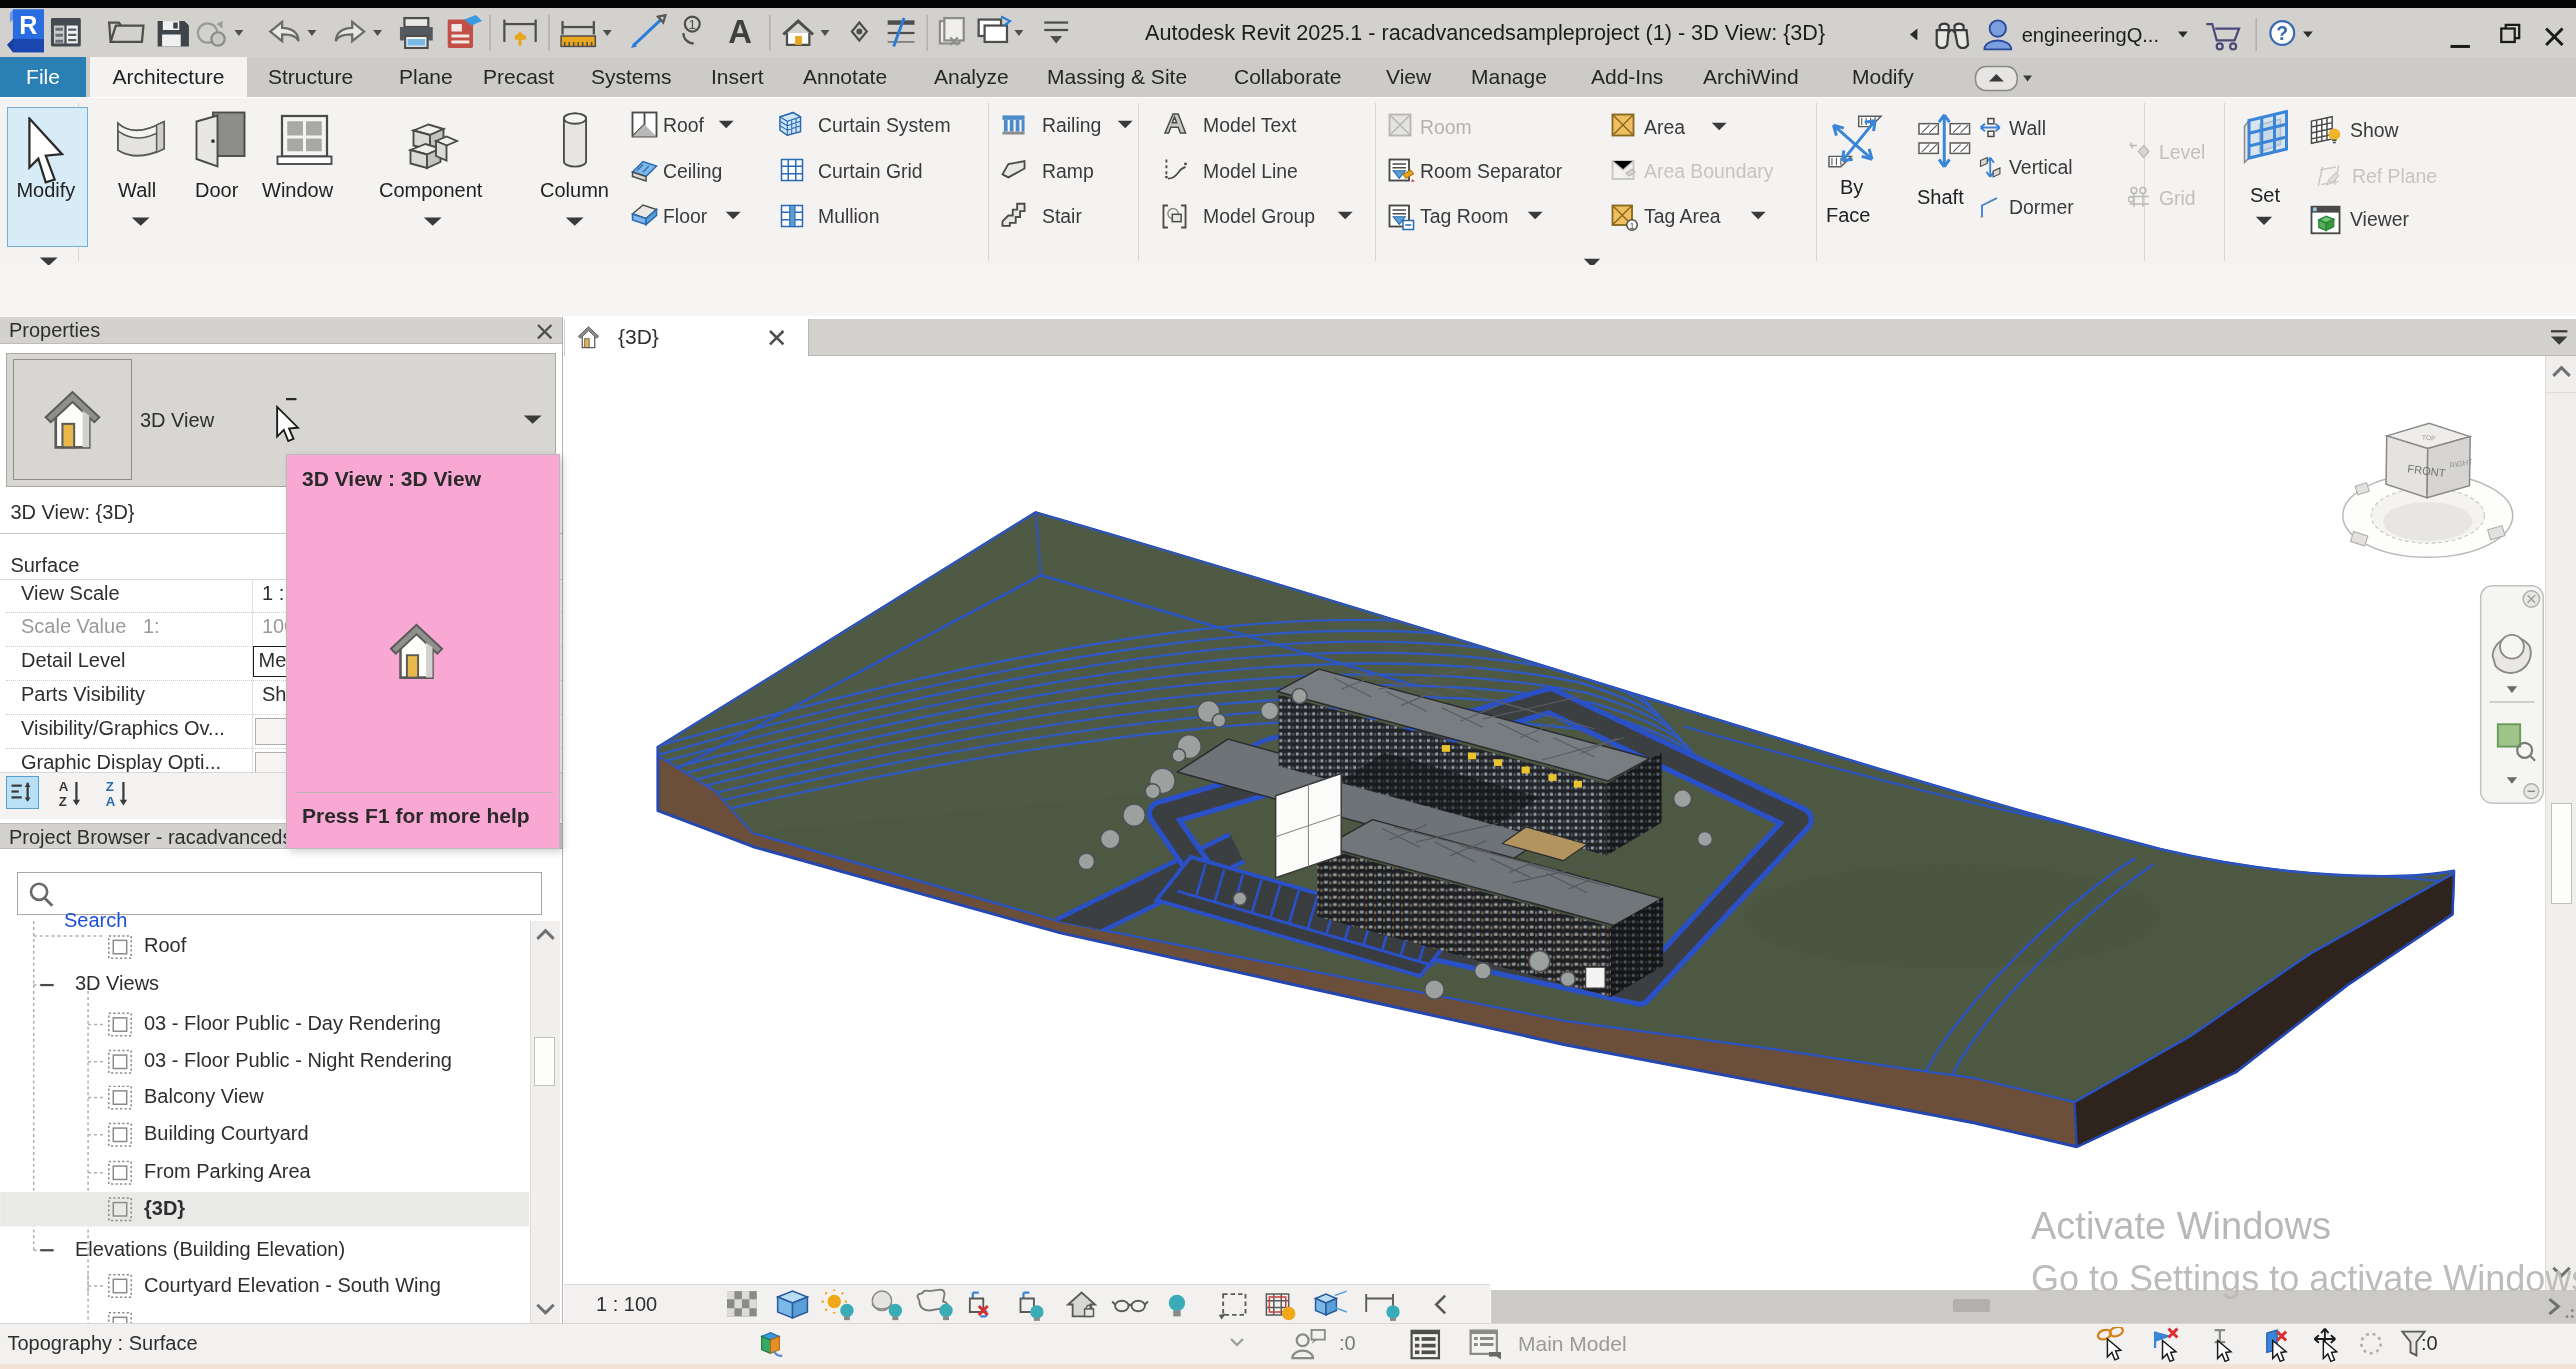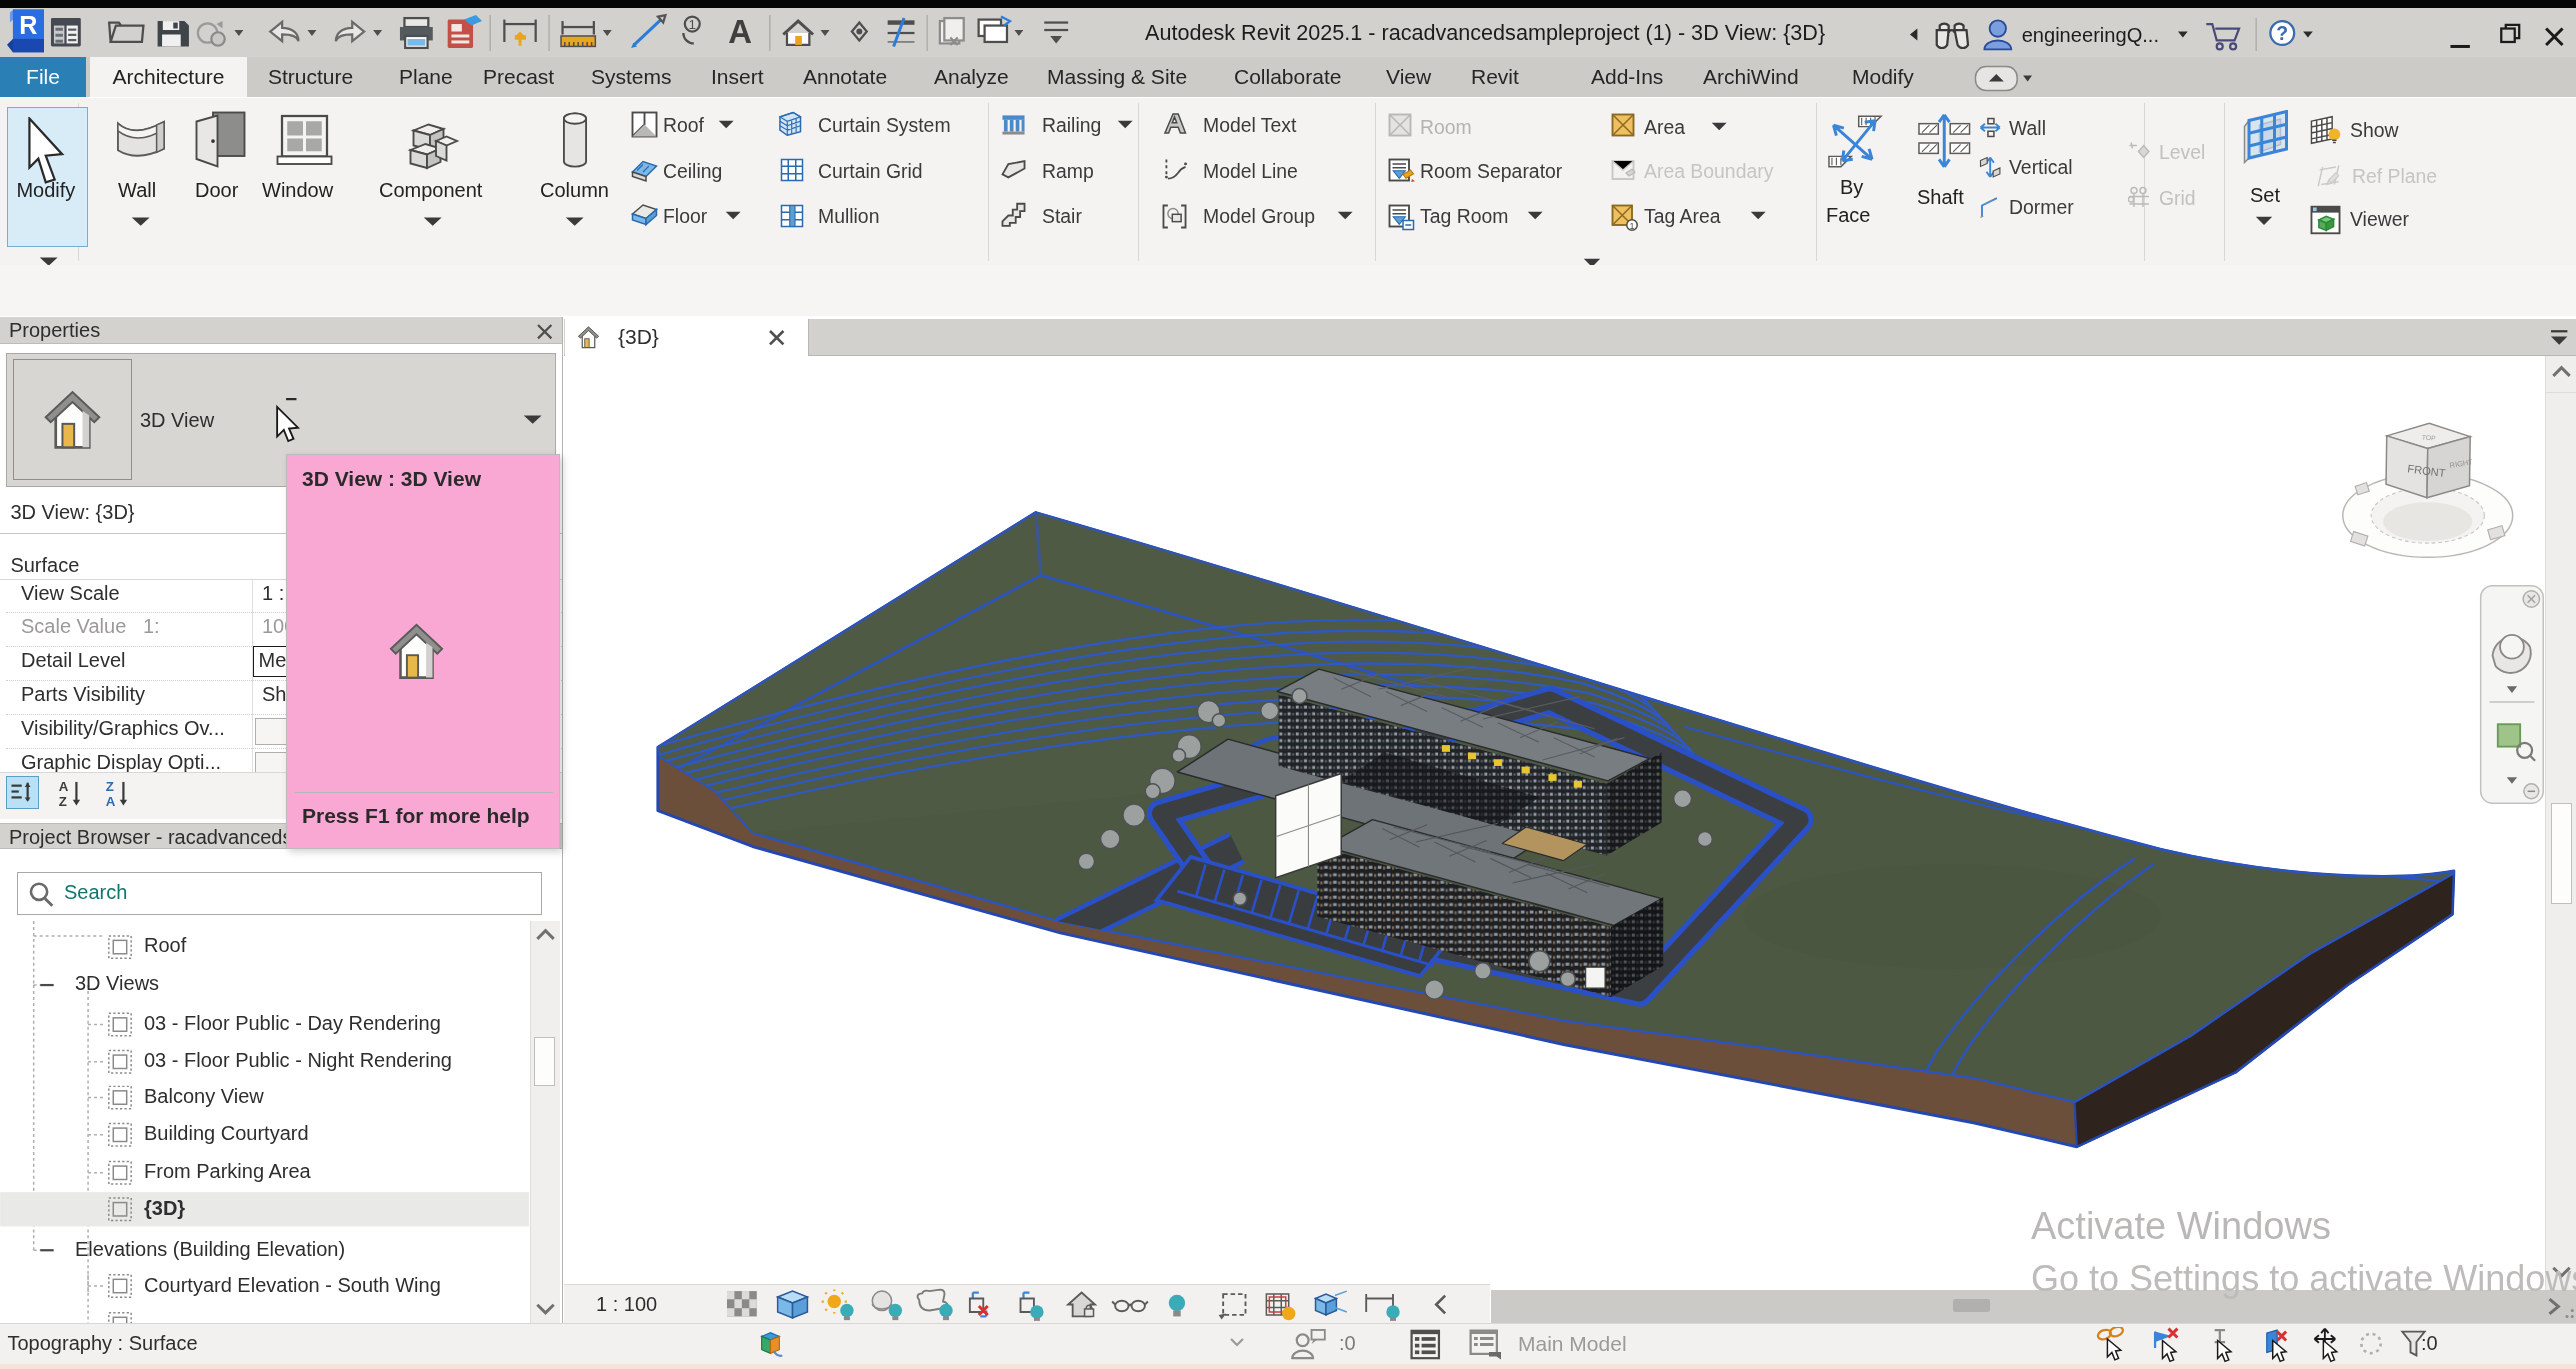--- a/index.html
+++ b/index.html
@@ -185,21 +185,21 @@
     <span class="abs" style="left:268px;">Structure</span>
     <span class="abs" style="left:399px;">Plane</span>
     <span class="abs" style="left:483px;">Precast</span>
     <span class="abs" style="left:591px;">Systems</span>
     <span class="abs" style="left:711px;">Insert</span>
     <span class="abs" style="left:803px;">Annotate</span>
     <span class="abs" style="left:934px;">Analyze</span>
     <span class="abs" style="left:1047px;">Massing &amp; Site</span>
     <span class="abs" style="left:1234px;">Collaborate</span>
     <span class="abs" style="left:1386px;">View</span>
-    <span class="abs" style="left:1471px;">Revit</span>
+    <span class="abs" style="left:1471px;">Manage</span>
     <span class="abs" style="left:1591px;">Add-Ins</span>
     <span class="abs" style="left:1703px;">ArchiWind</span>
     <span class="abs" style="left:1852px;">Modify</span>
   </div>
   <svg class="abs" style="left:1974px;top:7.5px;" width="67" height="30" viewBox="0 0 90 40">
     <rect x="2" y="2" width="56" height="32" rx="14" fill="#e6e5e3" stroke="#8a8a88" stroke-width="2"></rect>
     <path d="M20 22 l10 -10 l10 10 z" fill="#3a3a3a"></path>
     <path d="M66 14 l12 0 l-6 8 z" fill="#3a3a3a"></path>
   </svg>
 </div>
@@ -584,21 +584,21 @@
 
   <div class="abs" style="left:0;top:506px;width:562px;height:26px;background:#d3d2cf;border-top:0.7px solid #bdbcba;border-bottom:0.7px solid #bdbcba;box-sizing:border-box;">
     <span class="abs txt" style="left:9px;top:1.5px;">Project Browser - racadvancedsampleproject</span>
   </div>
 
   <div class="abs" style="left:17px;top:555px;width:525px;height:43px;background:#fff;border:0.7px solid #a9a8a6;box-sizing:border-box;"></div>
   <svg class="abs" style="left:27px;top:563px;" width="30" height="28" viewBox="0 0 40 38">
     <circle cx="16" cy="16" r="11" fill="none" stroke="#6a6a68" stroke-width="3.5"></circle>
     <line x1="24" y1="25" x2="34" y2="35" stroke="#6a6a68" stroke-width="4"></line>
   </svg>
-  <div class="abs txt" style="left:64px;top:564px;color:#0f766e;">Search</div>
+  <div class="abs txt" style="left:64px;top:592px;color:#1d4ed8;">Search</div>
 
   <div id="tree" class="abs" style="left:0;top:604px;width:562px;height:403px;overflow:hidden;">
     <svg class="abs" style="left:0;top:0;" width="562" height="403" viewBox="0 0 754 541">
       <g stroke="#b0afad" stroke-width="2" stroke-dasharray="4 4" fill="none">
         <path d="M45 0 V86"></path>
         <path d="M45 20 H140"></path>
         <path d="M45 86 H58"></path>
         <path d="M118 86 V500"></path>
         <path d="M118 139 H140"></path>
             <path d="M118 189 H140"></path>

